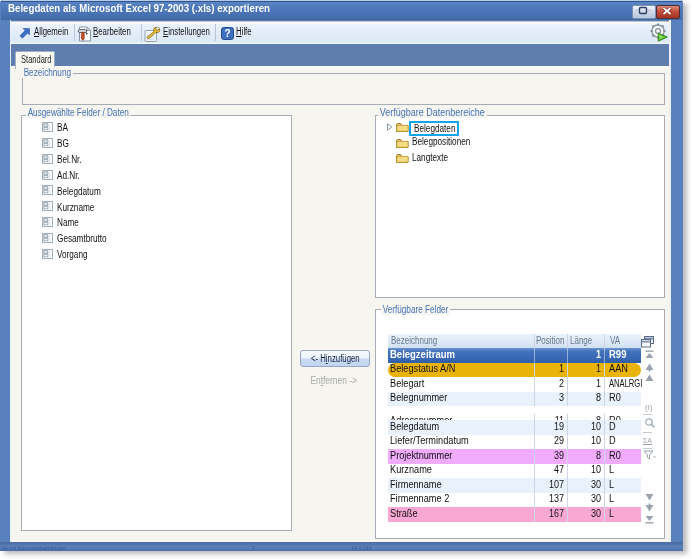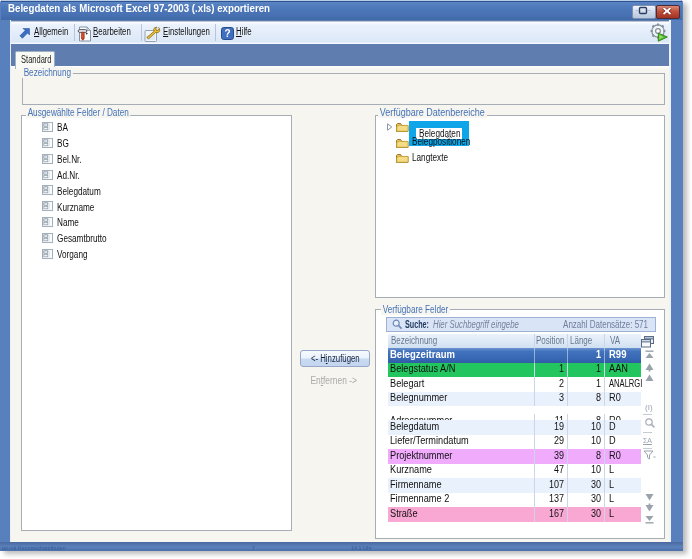--- a/index.html
+++ b/index.html
@@ -231,64 +231,55 @@
   <div id="grp-tree" class="abs grp"></div>
   <div class="abs grplabel" style="left:378px;top:107px;transform:scaleX(0.9);transform-origin:0 50%">Verfügbare Datenbereiche</div>
   <div class="abs" id="treelist" style="left:0;top:0">
       <svg class="abs" width="7" height="8" viewBox="0 0 7 8" style="left:386px;top:123px">
         <path d="M1.5 0.8 L5.8 4 L1.5 7.2 Z" fill="#fdfdfd" stroke="#8c98a4" stroke-width="1"></path>
       </svg>
       <svg class="abs" width="13" height="11" viewBox="0 0 13 11" style="left:396px;top:122px">
         <path d="M0.5 2.5 L0.5 9.5 L12 9.5 L12 3.5 L5.8 3.5 L4.6 1.5 L1.5 1.5 Z" fill="#e6bd5a" stroke="#9c7820" stroke-width="1"></path>
         <path d="M0.8 4.6 L3 3.4 L12 3.4 L12 9.2 L0.8 9.2 Z" fill="#f4dc84" stroke="#c8a23a" stroke-width="0.7"></path>
       </svg>
-      <div class="abs" style="left:409px;top:120.5px;width:43px;border:7px solid #0ea5e9;padding:0 0 0 3px;font-size:10px;line-height:11px;color:#111;background:#fff;overflow:hidden;white-space:nowrap"><span style="display:inline-block;transform:scaleX(0.82);transform-origin:0 50%">Belegdaten</span></div>
+      <div class="abs" style="left:409px;top:120.5px;width:43px;border:2px solid #0ea5e9;padding:0 0 0 3px;font-size:10px;line-height:11px;color:#111;background:#fff;overflow:hidden;white-space:nowrap"><span style="display:inline-block;transform:scaleX(0.82);transform-origin:0 50%">Belegdaten</span></div>
       <svg class="abs" width="13" height="11" viewBox="0 0 13 11" style="left:396px;top:137.5px">
         <path d="M0.5 2.5 L0.5 9.5 L12 9.5 L12 3.5 L5.8 3.5 L4.6 1.5 L1.5 1.5 Z" fill="#e6bd5a" stroke="#9c7820" stroke-width="1"></path>
         <path d="M0.8 4.6 L3 3.4 L12 3.4 L12 9.2 L0.8 9.2 Z" fill="#f4dc84" stroke="#c8a23a" stroke-width="0.7"></path>
       </svg>
       <div class="abs tree-row sx" style="left:412px;top:136.3px">Belegpositionen</div>
       <svg class="abs" width="13" height="11" viewBox="0 0 13 11" style="left:396px;top:153px">
         <path d="M0.5 2.5 L0.5 9.5 L12 9.5 L12 3.5 L5.8 3.5 L4.6 1.5 L1.5 1.5 Z" fill="#e6bd5a" stroke="#9c7820" stroke-width="1"></path>
         <path d="M0.8 4.6 L3 3.4 L12 3.4 L12 9.2 L0.8 9.2 Z" fill="#f4dc84" stroke="#c8a23a" stroke-width="0.7"></path>
       </svg>
       <div class="abs tree-row sx" style="left:412px;top:151.8px">Langtexte</div>
     </div>
 
   <div id="grp-tbl" class="abs grp"></div>
   <div class="abs grplabel sx" style="left:381px;top:304px">Verfügbare Felder</div>
-  <div id="search" class="abs">
-    <svg class="abs" width="11" height="11" viewBox="0 0 11 11" style="left:5px;top:1px">
-      <circle cx="4.2" cy="4.2" r="3" fill="#e8f0fc" stroke="#6a86b4" stroke-width="1.2"></circle>
-      <line x1="6.5" y1="6.5" x2="9.6" y2="9.6" stroke="#6a86b4" stroke-width="1.6"></line>
-    </svg>
-    <div class="abs" style="left:18px;top:2px;font-size:10px;font-weight:bold;color:#253a5e;line-height:10px;transform:scaleX(0.72);transform-origin:0 50%">Suche:</div>
-    <div class="abs" style="left:46px;top:2px;font-size:10px;font-style:italic;color:#77829b;line-height:10px;transform:scaleX(0.78);transform-origin:0 50%;white-space:nowrap">Hier Suchbegriff eingebe</div>
-    <div class="abs" style="left:0;top:2px;width:261px;text-align:right;font-size:10px;color:#6e7d9b;line-height:10px;transform:scaleX(0.8);transform-origin:100% 50%">Anzahl Datensätze: 571</div>
-  </div>
   <div id="grid-header" class="abs">
     <div class="abs hdr-txt" style="left:3px">Bezeichnung</div>
     <div class="abs hdr-txt" style="left:148px">Position</div>
     <div class="abs hdr-txt" style="left:182px">Länge</div>
     <div class="abs hdr-txt" style="left:222px">VA</div>
     <div class="abs vline" style="left:146px;height:14px"></div>
     <div class="abs vline" style="left:179px;height:14px"></div>
     <div class="abs vline" style="left:216px;height:14px"></div>
   </div>
   <div id="gridrows" class="abs" style="left:0;top:0">
       <div class="abs grid-row" id="selrow" style="top:348.2px;">
         <div class="abs cell" style="left:2px;transform:scaleX(0.95);transform-origin:0 50%;font-weight:bold;color:#fff;">Belegzeitraum</div>
         <div class="abs cell" style="left:130px;width:46px;text-align:right;font-weight:bold;transform:scaleX(0.9);transform-origin:100% 50%;color:#fff;"></div>
         <div class="abs cell" style="left:175px;width:38px;text-align:right;font-weight:bold;transform:scaleX(0.9);transform-origin:100% 50%;color:#fff;">1</div>
         <div class="abs cell" style="left:221px;width:34px;overflow:hidden;white-space:nowrap;color:#fff;"><span style="display:inline-block;transform:scaleX(0.95);transform-origin:0 50%;font-weight:bold;">R99</span></div>
         <div class="abs vline" style="left:146px;background:rgba(255,255,255,0.45);"></div>
         <div class="abs vline" style="left:179px;background:rgba(255,255,255,0.45);"></div>
         <div class="abs vline" style="left:216px;background:rgba(255,255,255,0.45);"></div>
       </div>
-      <div class="abs grid-row" style="top:362.65px;background:#22c55e;">
+      <div class="abs grid-row" style="top:362.65px;background:#eab308;border-radius:7px;">
         <div class="abs cell" style="left:2px;transform:scaleX(0.92);transform-origin:0 50%;">Belegstatus A/N</div>
         <div class="abs cell" style="left:130px;width:46px;text-align:right;transform:scaleX(0.9);transform-origin:100% 50%;">1</div>
         <div class="abs cell" style="left:175px;width:38px;text-align:right;transform:scaleX(0.9);transform-origin:100% 50%;">1</div>
         <div class="abs cell" style="left:221px;width:34px;overflow:hidden;white-space:nowrap;"><span style="display:inline-block;transform:scaleX(0.92);transform-origin:0 50%;">AAN</span></div>
         <div class="abs vline" style="left:146px;"></div>
         <div class="abs vline" style="left:179px;"></div>
         <div class="abs vline" style="left:216px;"></div>
       </div>
       <div class="abs grid-row" style="top:377.09999999999997px;background:#ffffff;">
         <div class="abs cell" style="left:2px;transform:scaleX(0.92);transform-origin:0 50%;">Belegart</div>

